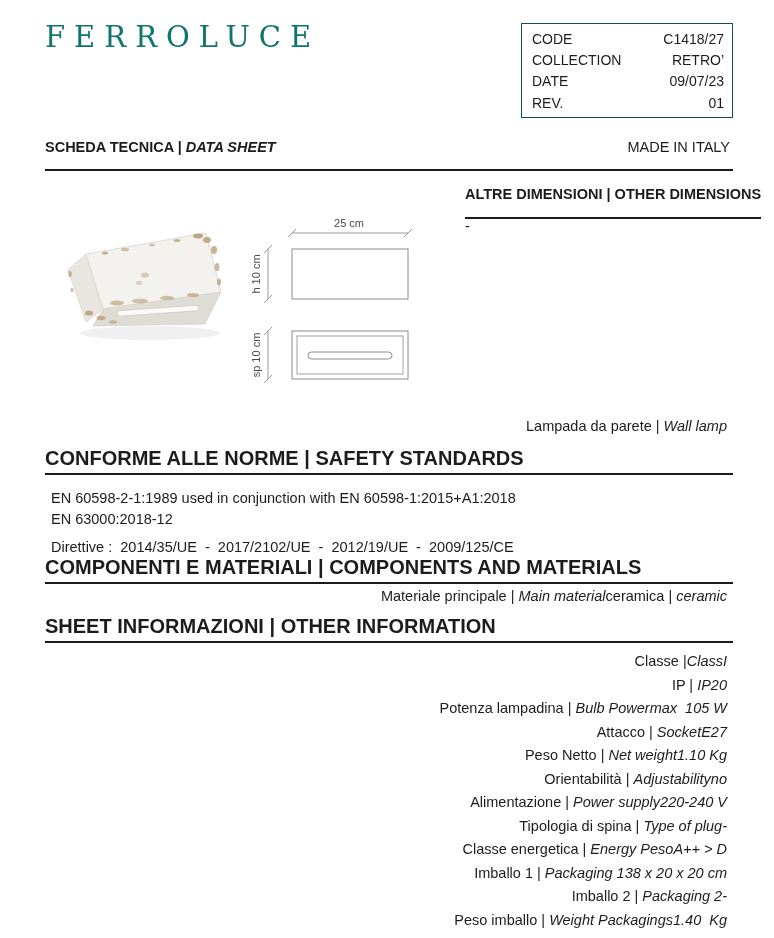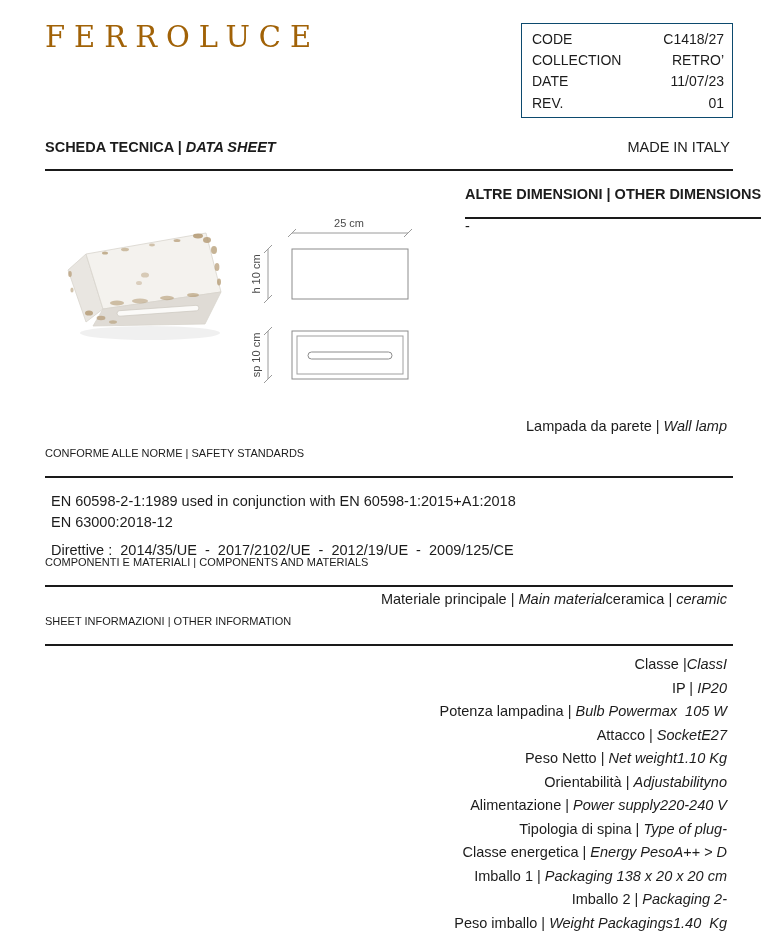--- a/index.html
+++ b/index.html
@@ -5,21 +5,21 @@
   html,body{margin:0;padding:0;background:#fff;}
   .page{
     position:relative;width:774px;height:938px;background:#fff;
     font-family:"Liberation Sans",sans-serif;color:#1c1c1c;overflow:hidden;
   }
 
   
   .logo{
     position:absolute;left:45px;top:20px;
     font-family:"DejaVu Serif",serif;font-size:29px;letter-spacing:9px;
-    color:#a16207;font-weight:400;white-space:nowrap;
+    color:#0f766e;font-weight:400;white-space:nowrap;
   }
 
   
   .info-box{
     position:absolute;left:521px;top:23px;width:212px;height:95px;
     border:1px solid #0c4a6e;box-sizing:border-box;
     padding:5px 8px 0 10px;font-size:14px;
   }
   .info-row{display:flex;justify-content:space-between;line-height:21.2px;}
 
@@ -38,21 +38,21 @@
 
   .photo{position:absolute;left:55px;top:212px;}
   .diagram{position:absolute;left:250px;top:212px;}
   .dim-text{font-size:11px;fill:#4a4a4a;font-family:"Liberation Sans",sans-serif;}
 
   .wall-lamp{position:absolute;right:47px;top:418px;font-size:14.5px;white-space:pre;}
   .wall-lamp .en{font-style:italic;}
 
   
   .section{position:absolute;left:45px;width:688px;box-sizing:border-box;}
-  .section-heading{font-size:11px;font-weight:normal;border-bottom:2px solid #1a1a1a;padding-bottom:17px;white-space:pre;}
+  .section-heading{font-size:20px;font-weight:bold;border-bottom:2px solid #1a1a1a;padding-bottom:3px;white-space:pre;}
 
   #safety{top:447px;}
   .std-lines{margin:13px 0 0 6px;font-size:14.5px;line-height:20.5px;}
   .directives{margin:10px 0 0 6px;font-size:14.5px;white-space:pre;}
 
   #materials{top:556px;}
   .materials-row{display:flex;justify-content:flex-end;margin-top:4px;padding:0 6px 0 6px;font-size:14.5px;white-space:pre;}
   .materials-row .en{font-style:italic;}
 
   #other-info{top:615px;}
@@ -75,21 +75,21 @@
     <span>C1418/27</span>
   </div>
 
   <div class="info-row">
     <span>COLLECTION</span>
     <span>RETRO’</span>
   </div>
 
   <div class="info-row">
     <span>DATE</span>
-    <span>11/07/23</span>
+    <span>09/07/23</span>
   </div>
 
   <div class="info-row">
     <span>REV.</span>
     <span>01</span>
   </div>
 </div>
 
   <div class="sheet-title"><span class="it">SCHEDA TECNICA</span> <span>|</span> <span class="en">DATA SHEET</span></div>
   <div class="made-in">MADE IN ITALY</div>

